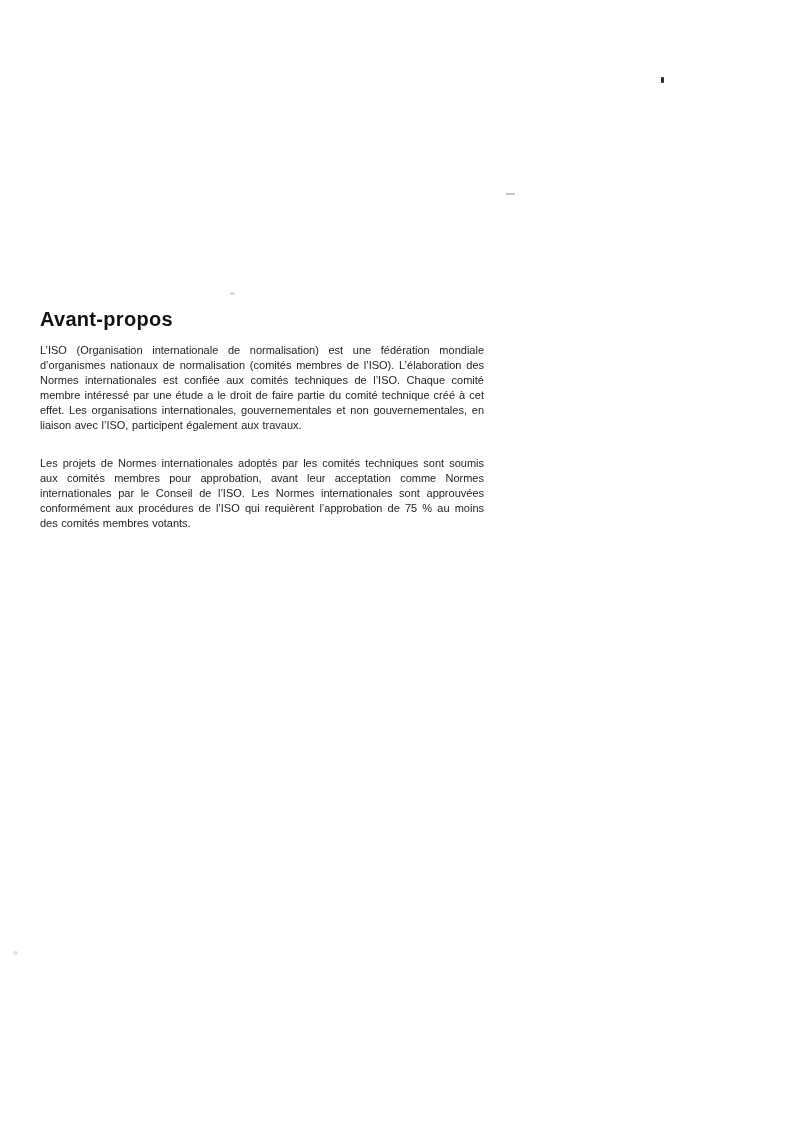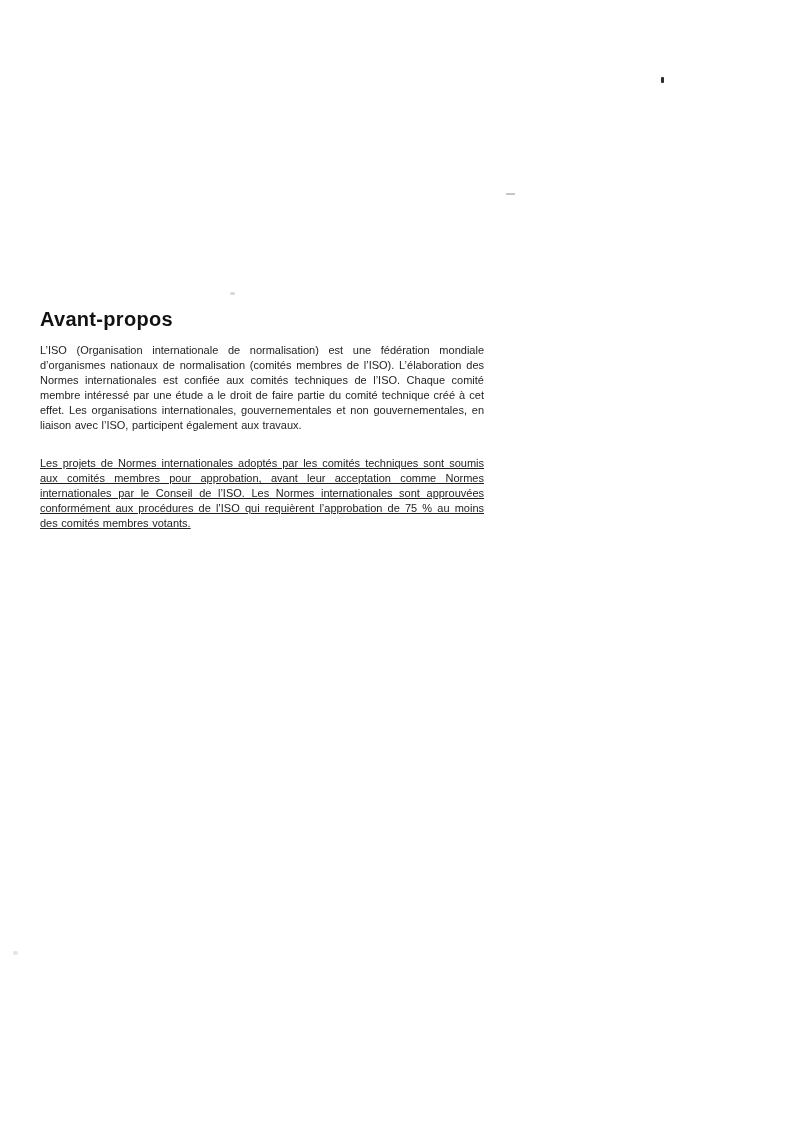--- a/index.html
+++ b/index.html
@@ -32,21 +32,21 @@
 
   .body-par {
     margin: 0;
     font-size: 11px;
     line-height: 15px;
     text-align: justify;
     color: #1e1e1e;
     word-spacing: 0.5px;
   }
   .par-1 { margin-bottom: 23px; }
-  .par-2 { margin-bottom: 14px; text-decoration: underline; }
+  .par-2 { margin-bottom: 14px; }
   .body-par em { font-style: italic; }
 
   .copyright-line {
     position: absolute;
     left: 40px;
     top: 1011px;
     display: flex;
     align-items: center;
     font-size: 11.5px;
     line-height: 14px;

